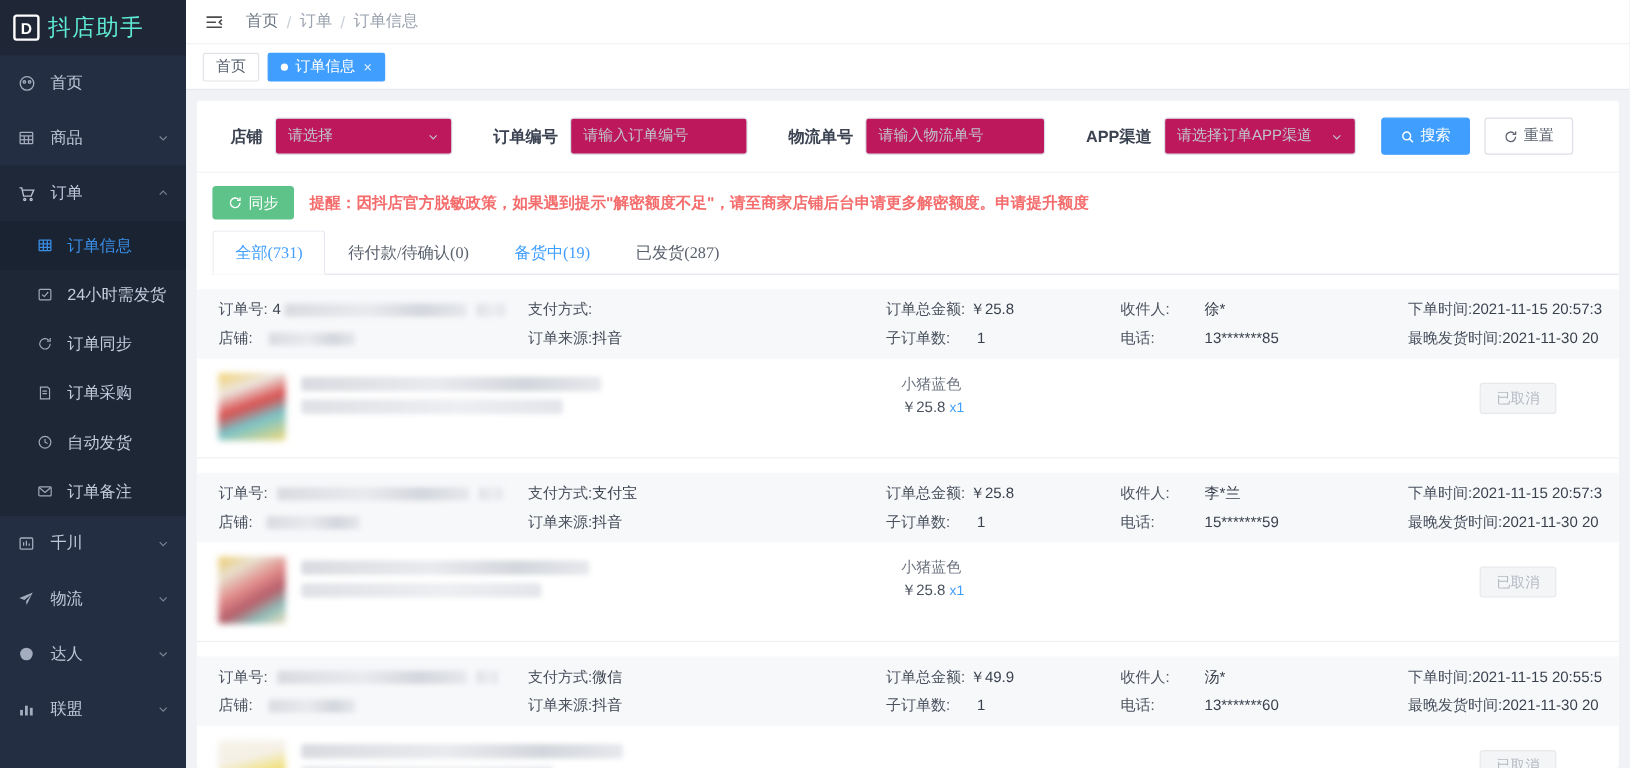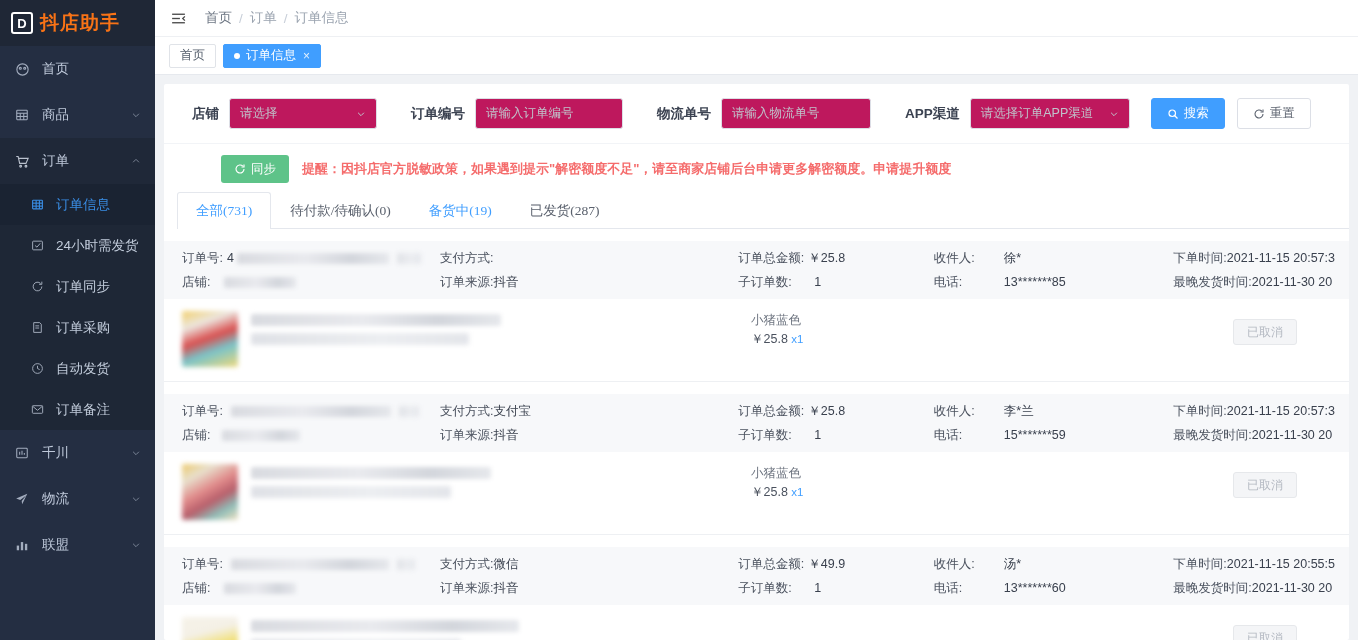--- a/index.html
+++ b/index.html
@@ -28,21 +28,21 @@
   }
   .brand-logo {
     width: 22px; height: 22px;
     border: 2px solid #fff; border-radius: 3px;
     position: relative;
     display: flex; align-items: center; justify-content: center;
     color: #fff; font-size: 13px; font-weight: bold;
     line-height: 1;
   }
   .brand-title {
-    color: #f97316; font-size: 19px; font-weight: bold;
+    color: #5eead4; font-size: 19px; font-weight: normal;
     letter-spacing: 1px;
   }
   .nav { flex: 1; overflow: hidden; }
   .nav-item {
     height: 46px;
     display: flex; align-items: center;
     padding: 0 14px 0 14px;
     color: #bfc9da; font-size: 13.5px;
     cursor: pointer;
     position: relative;
@@ -187,21 +187,21 @@
   
   .noticebar {
     display: flex; align-items: center;
     padding: 11px 0 10px 0;
     gap: 13px;
   }
   .btn-sync {
     height: 28px; background: #5ec389; color: #fff;
     border-radius: 3px;
     display: inline-flex; align-items: center; gap: 5px;
-    padding: 0 13px; font-size: 12.5px; cursor: pointer; margin-left: 44px;
+    padding: 0 13px; font-size: 12.5px; cursor: pointer;
   }
   .notice-text {
     font-size: 13px; color: #f56c6c; font-weight: 600;
   }
   .notice-link { color: #f56c6c; text-decoration: none; cursor: pointer; }
 
   
   .stabs {
     display: flex; align-items: flex-end;
     border-bottom: 1px solid #e4e7ed;
@@ -448,20 +448,33 @@
           </svg>
         </span>
         <span class="lbl">物流</span>
         <span class="chev">
           <svg class="i" width="10" height="10" viewBox="0 0 24 24" fill="none" stroke="#bfc9da" stroke-width="2.4">
               <polyline points="5,9 12,16 19,9"></polyline>
             </svg>
         </span>
       </div>
 
+      <div class="nav-item">
+        <span class="ico">
+          <svg class="i" width="14" height="14" viewBox="0 0 24 24" fill="#bfc9da" stroke="none">
+            <circle cx="12" cy="12" r="9"></circle>
+          </svg>
+        </span>
+        <span class="lbl">达人</span>
+        <span class="chev">
+          <svg class="i" width="10" height="10" viewBox="0 0 24 24" fill="none" stroke="#bfc9da" stroke-width="2.4">
+              <polyline points="5,9 12,16 19,9"></polyline>
+            </svg>
+        </span>
+      </div>
 
       <div class="nav-item">
         <span class="ico">
           <svg class="i" width="14" height="14" viewBox="0 0 24 24" fill="#bfc9da" stroke="none">
             <rect x="3" y="13" width="4" height="8"></rect>
               <rect x="10" y="7" width="4" height="14"></rect>
               <rect x="17" y="10" width="4" height="11"></rect>
           </svg>
         </span>
         <span class="lbl">联盟</span>

